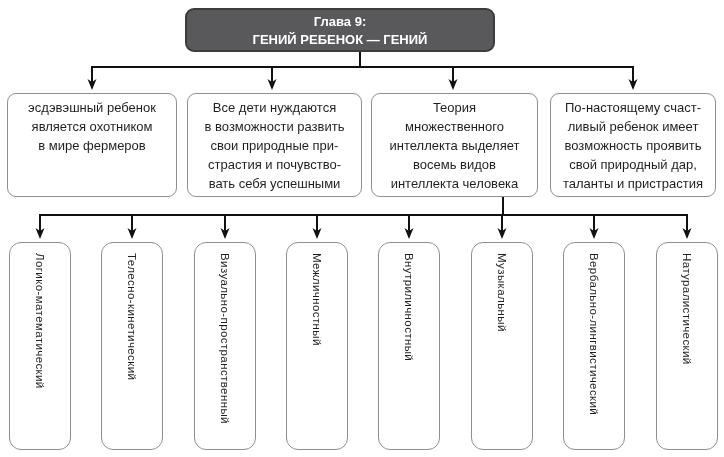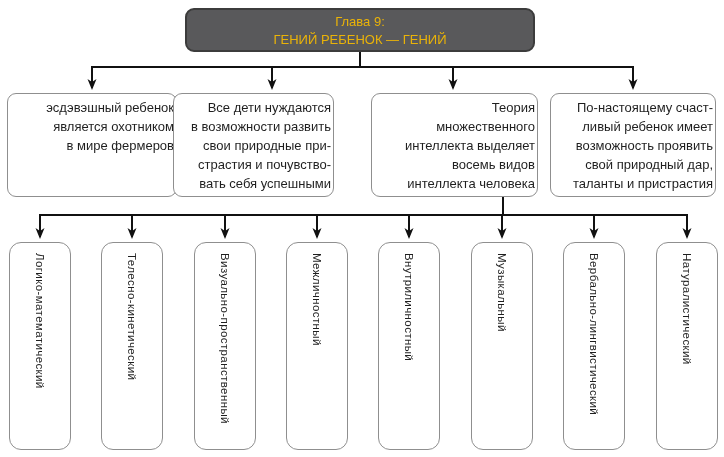--- a/index.html
+++ b/index.html
@@ -16,49 +16,49 @@
     overflow: hidden;
   }
   #connectors {
     position: absolute;
     left: 0; top: 0;
     width: 724px; height: 457px;
   }
   .title-box {
     position: absolute;
     left: 185px; top: 8px;
-    width: 350px; height: 44px;
+    width: 310px; height: 44px;
     box-sizing: border-box;
     background: #59595b;
     border: 2px solid #3c3c3c;
     border-radius: 9px;
-    color: #eab308;
+    color: #ffffff;
     text-align: center;
-    font-weight: normal;
+    font-weight: bold;
     font-size: 13px;
     line-height: 18px;
     padding-top: 3px;
   }
   .thesis-box {
     position: absolute;
     top: 93px;
     height: 104px;
     box-sizing: border-box;
     background: #ffffff;
     border: 1.5px solid #8f8f8f;
     border-radius: 9px;
     color: #1f1f1f;
     font-size: 13px;
     line-height: 19px;
-    text-align: right;
+    text-align: center;
     padding: 4px 2px 0 2px;
     white-space: pre-line;
   }
   .thesis-1 { left: 7px;   width: 170px; }
-  .thesis-2 { left: 173px; width: 161px; }
+  .thesis-2 { left: 187px; width: 175px; }
   .thesis-3 { left: 371px; width: 167px; }
   .thesis-4 { left: 550px; width: 166px; }
   .intel-box {
     position: absolute;
     top: 242px;
     width: 62px; height: 208px;
     box-sizing: border-box;
     background: #ffffff;
     border: 1.5px solid #8f8f8f;
     border-radius: 12px;

